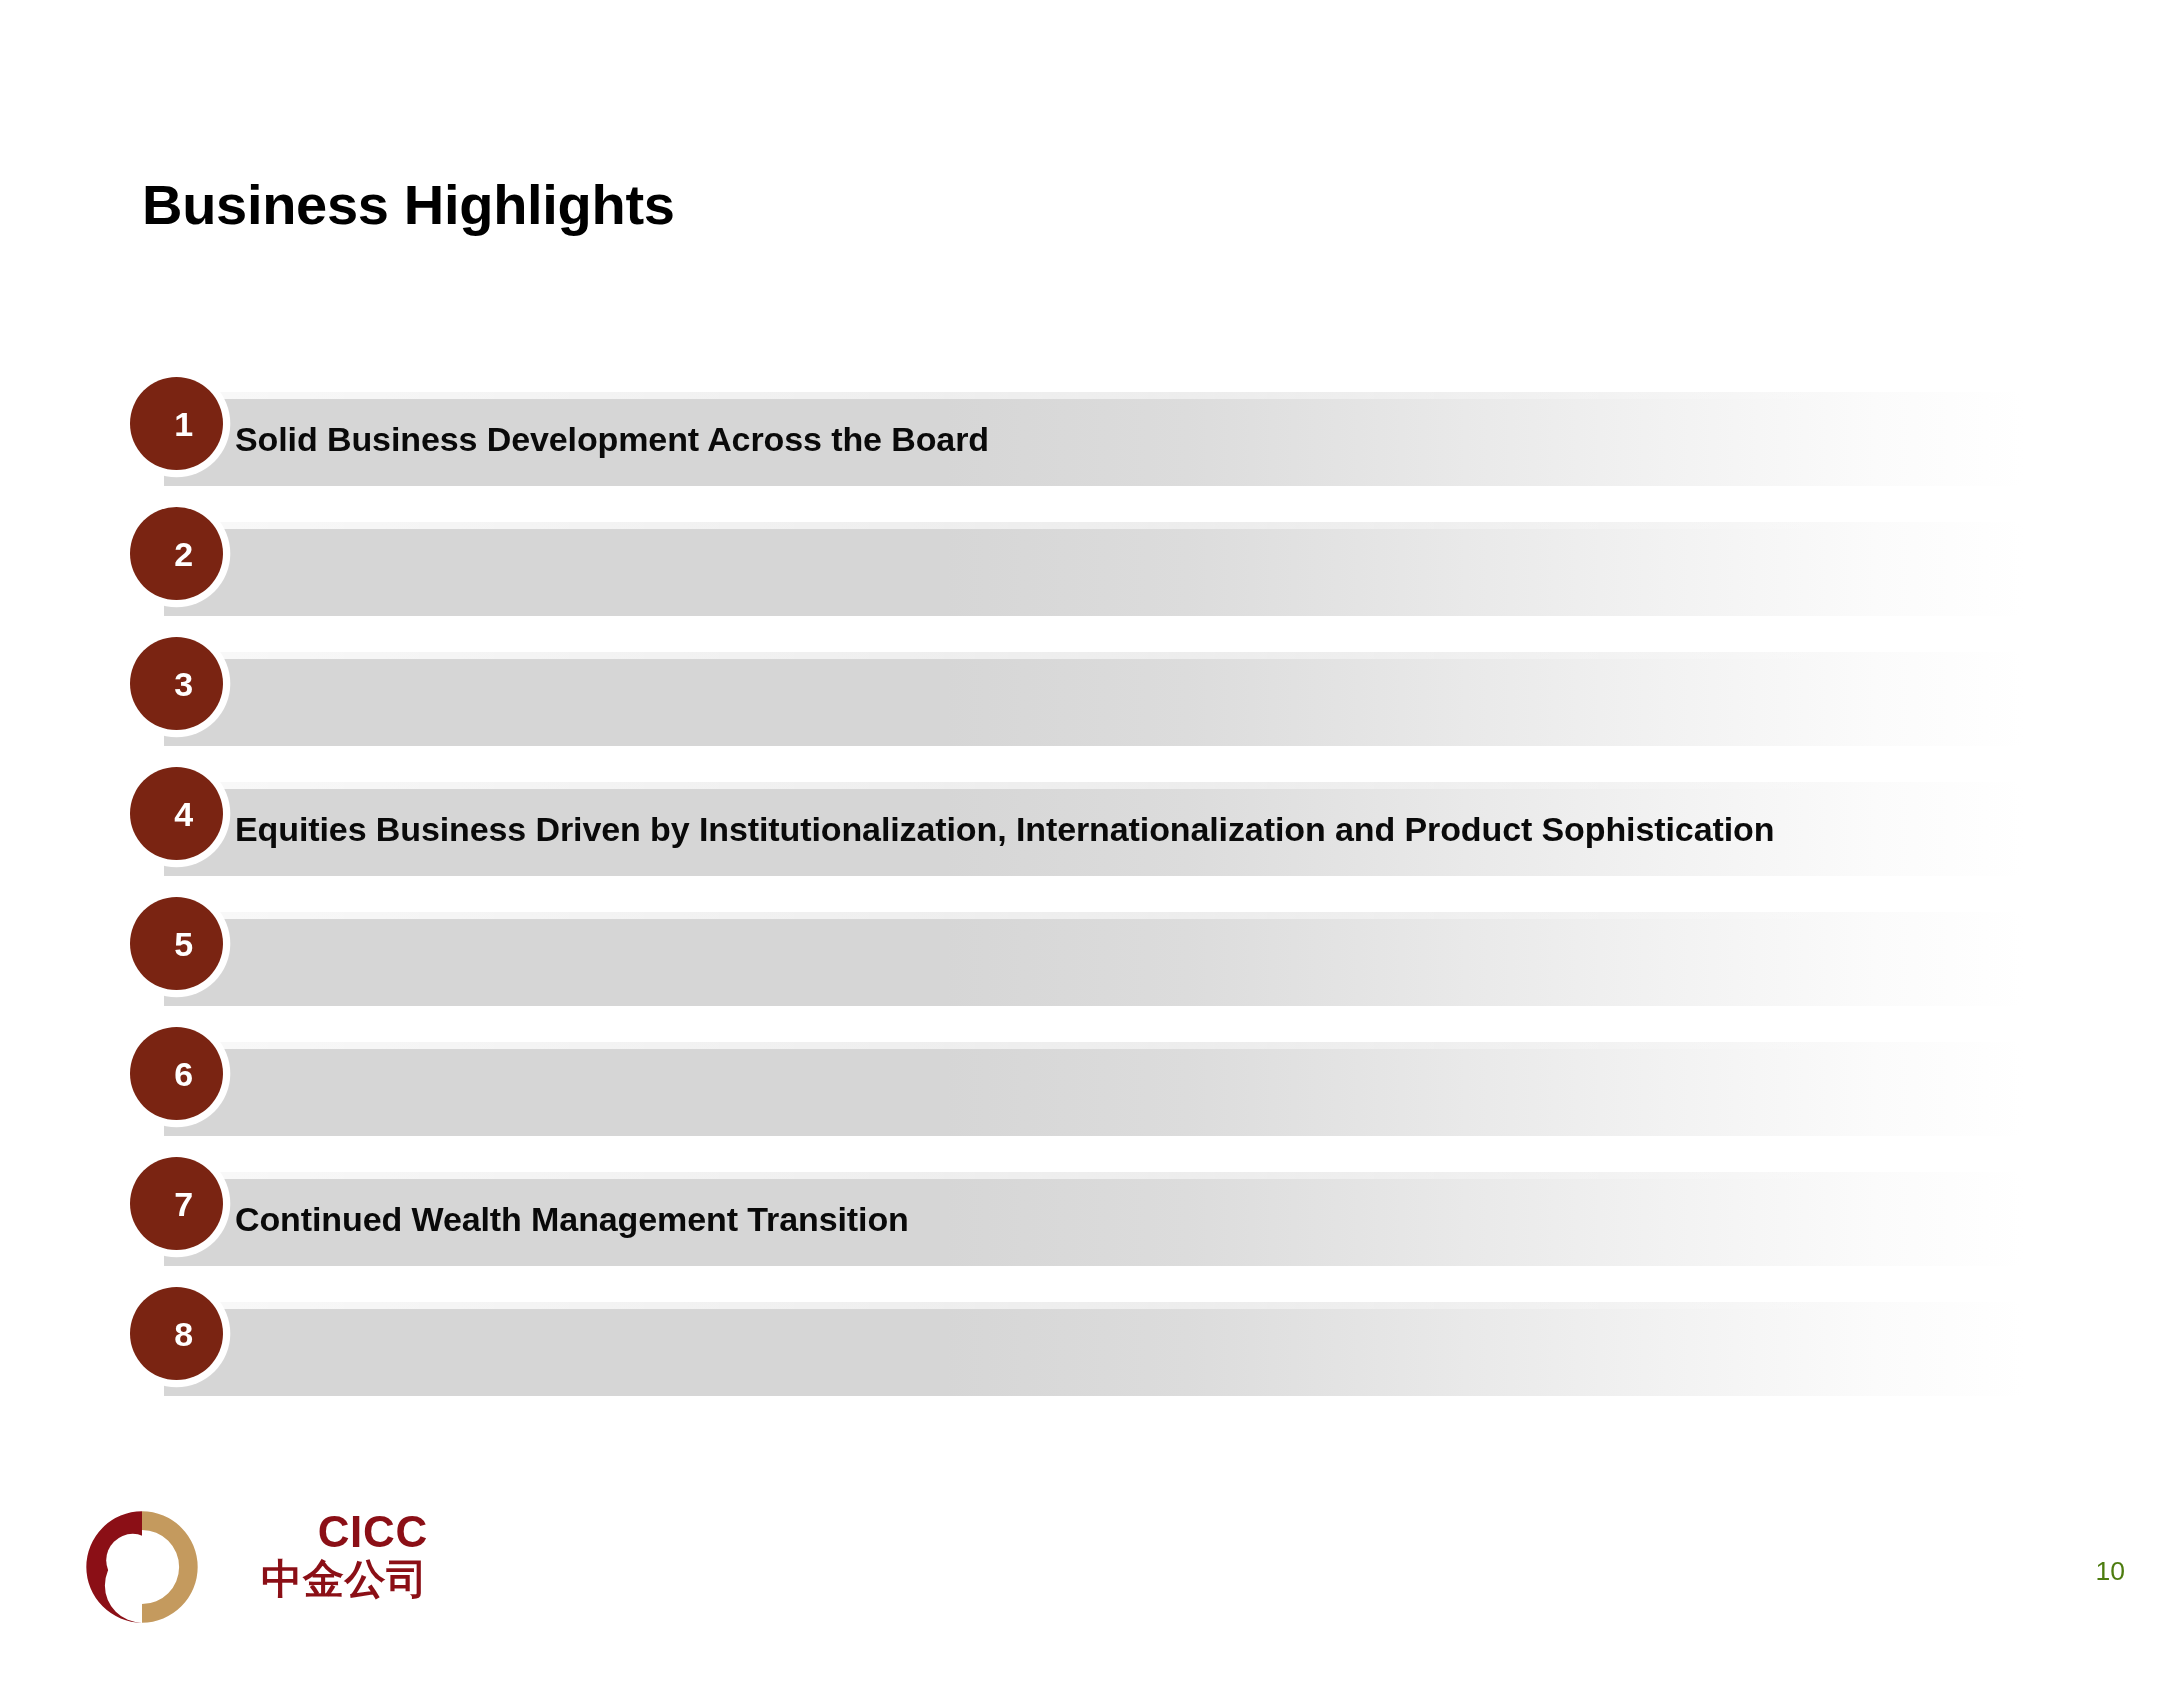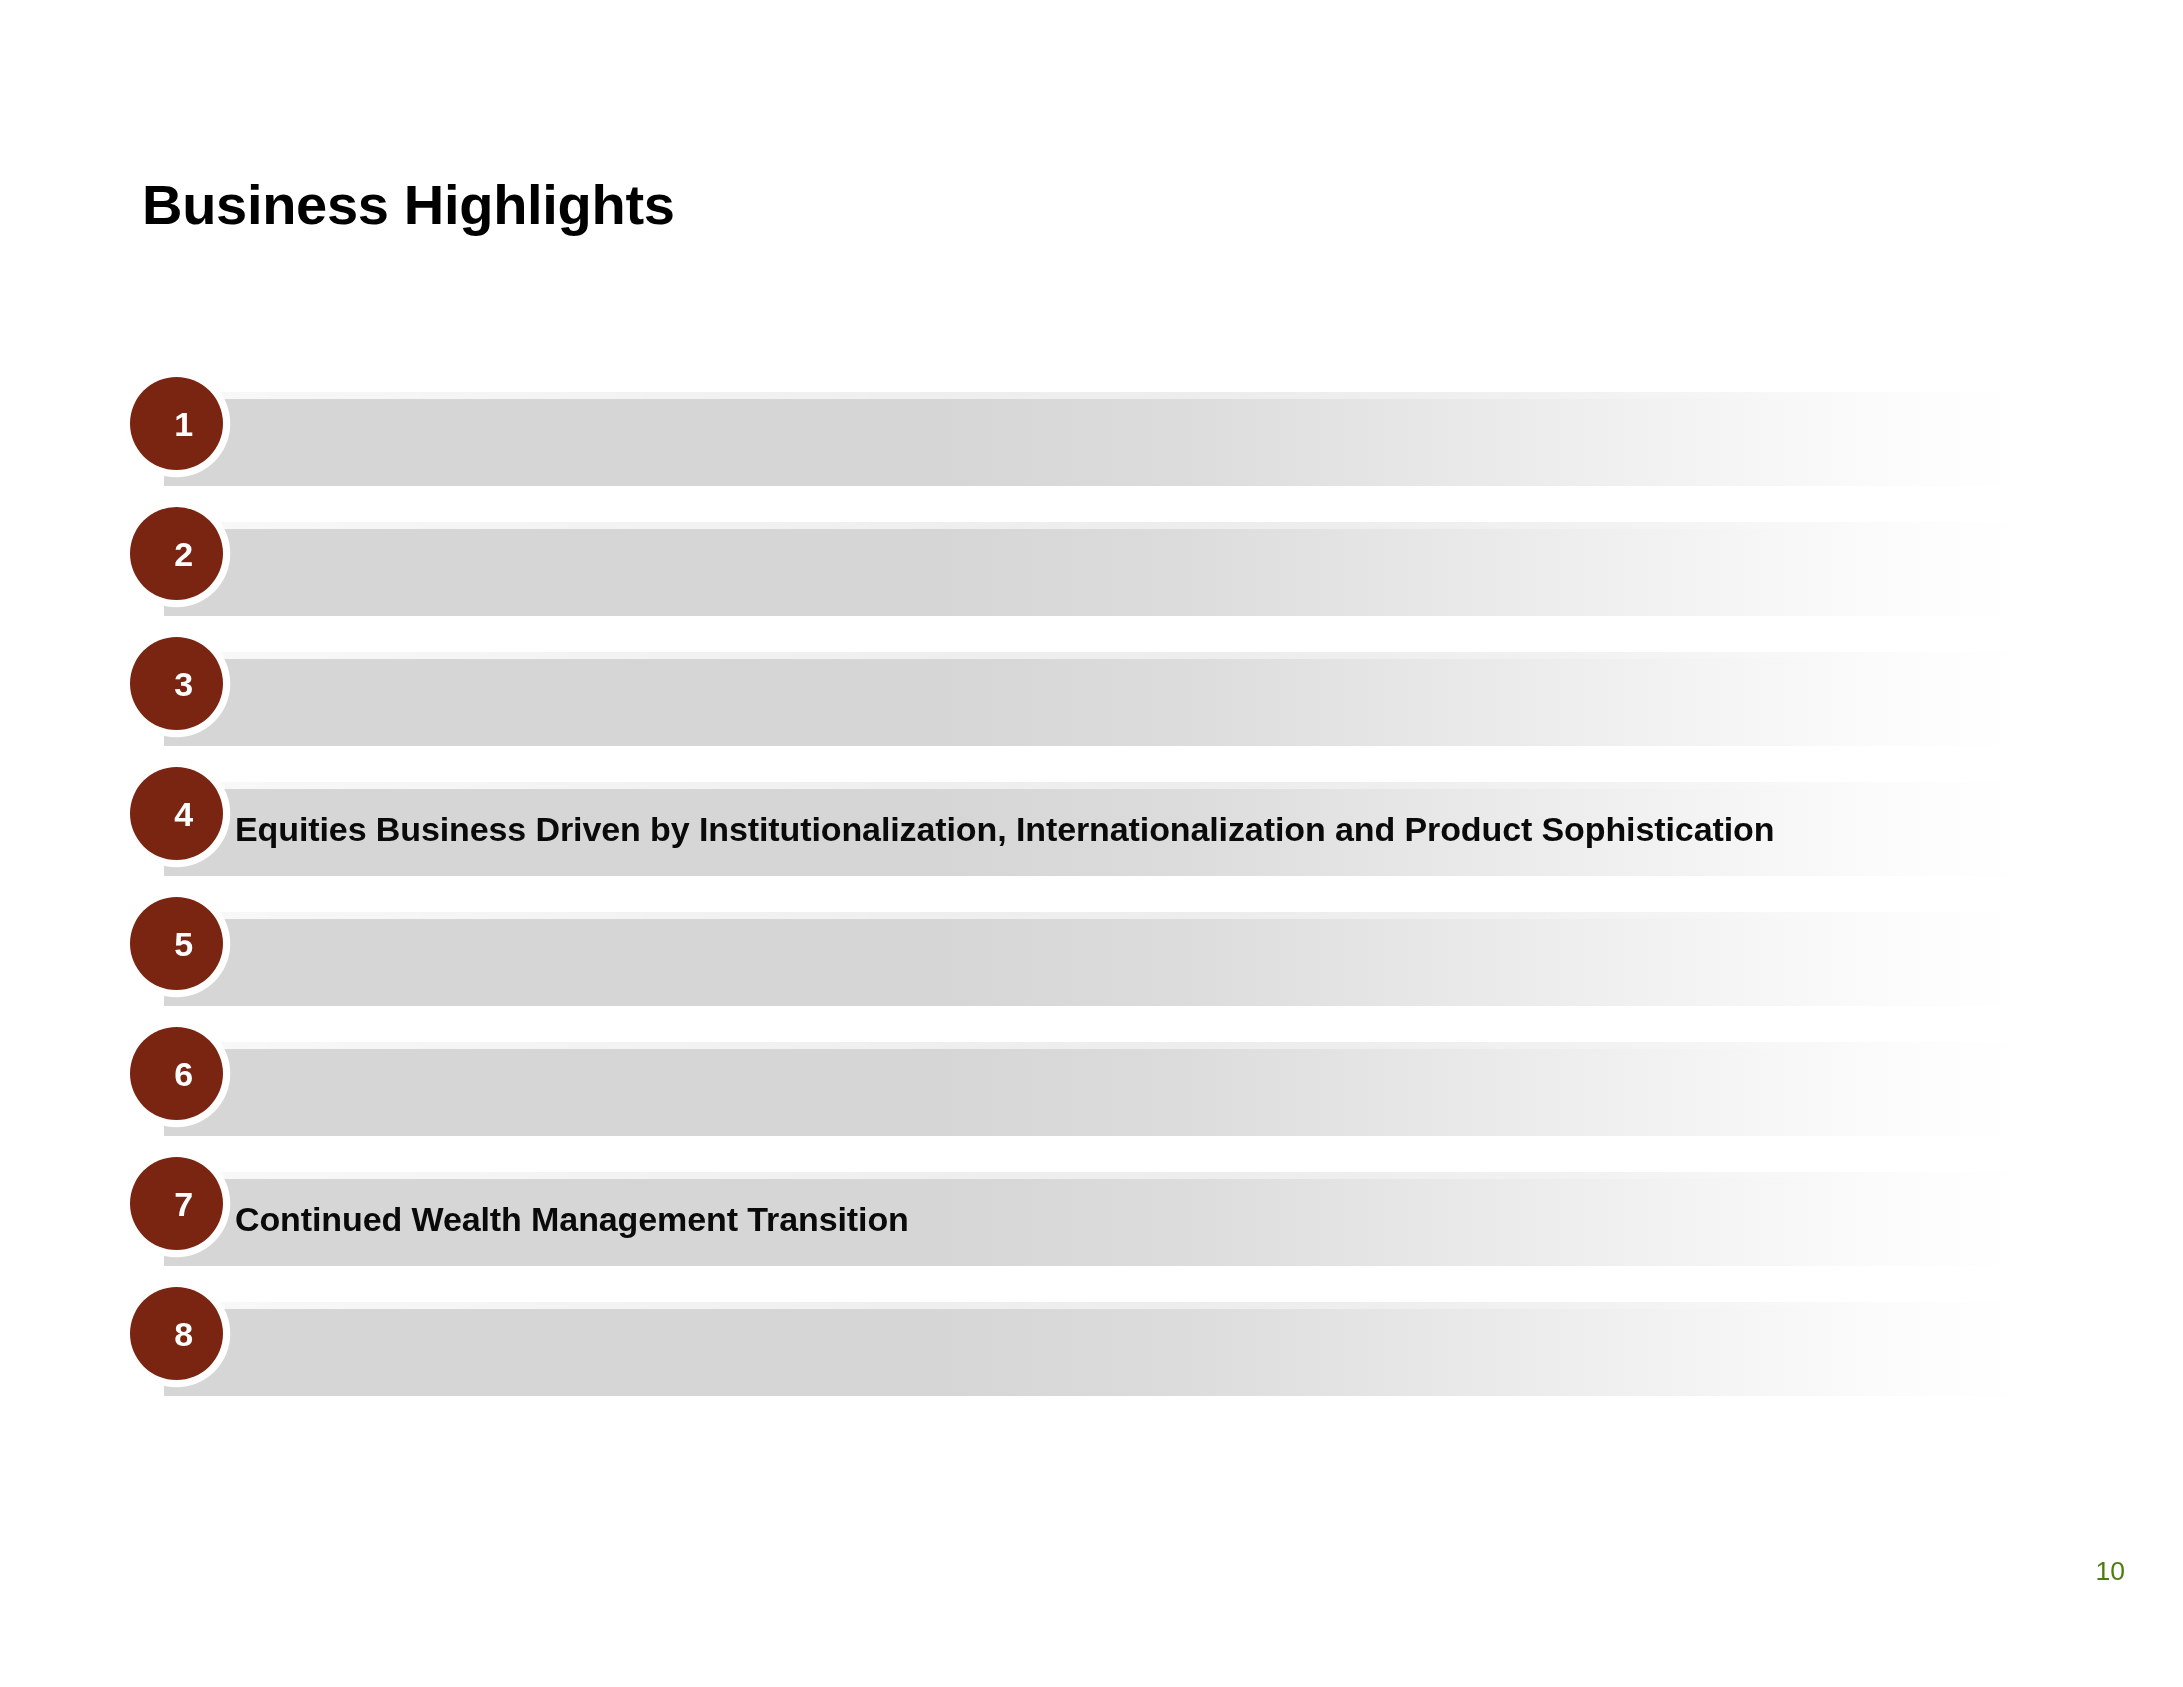--- a/index.html
+++ b/index.html
@@ -179,20 +179,21 @@
 
   <div class="rows">
 
     <div class="row">
       <div class="row-bar">
         <div class="row-bar-highlight"></div>
       </div>
       <div class="row-badge">
         <div class="row-badge-number">1</div>
       </div>
+      <div class="row-label">Solid Business Development Across the Board</div>
     </div>
 
     <div class="row">
       <div class="row-bar">
         <div class="row-bar-highlight"></div>
       </div>
       <div class="row-badge">
         <div class="row-badge-number">2</div>
       </div>
     </div>
@@ -248,17 +249,33 @@
       <div class="row-bar">
         <div class="row-bar-highlight"></div>
       </div>
       <div class="row-badge">
         <div class="row-badge-number">8</div>
       </div>
     </div>
 
   </div>
 
+  <div class="logo">
+    <div class="logo-mark">
+      <svg viewBox="0 0 172 172" width="114" height="114" aria-hidden="true">
+
+        <path d="M86 2 A84 84 0 0 1 86 170 L86 142 A56 56 0 0 0 86 30 Z" fill="#c49a5e"></path>
+
+        <path d="M86 2 A84 84 0 1 0 86 170 A56 56 0 1 1 86 58 Z" fill="#8b0f16"></path>
+
+        <circle cx="72" cy="76" r="40" fill="#ffffff"></circle>
+      </svg>
+    </div>
+    <div class="logo-text">
+      <div class="logo-text-en">CICC</div>
+      <div class="logo-text-cn">中金公司</div>
+    </div>
+  </div>
 
   <div class="page-number">10</div>
 
 </div>
 
 
 </body></html>

